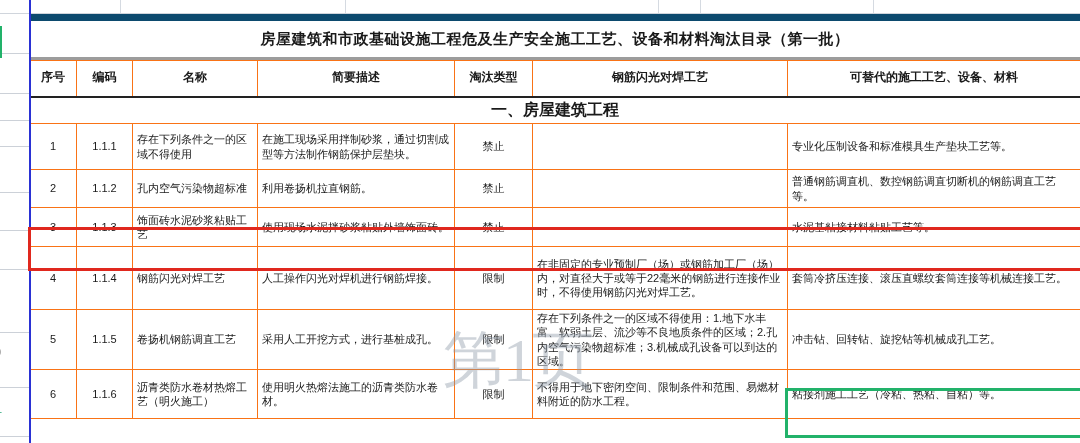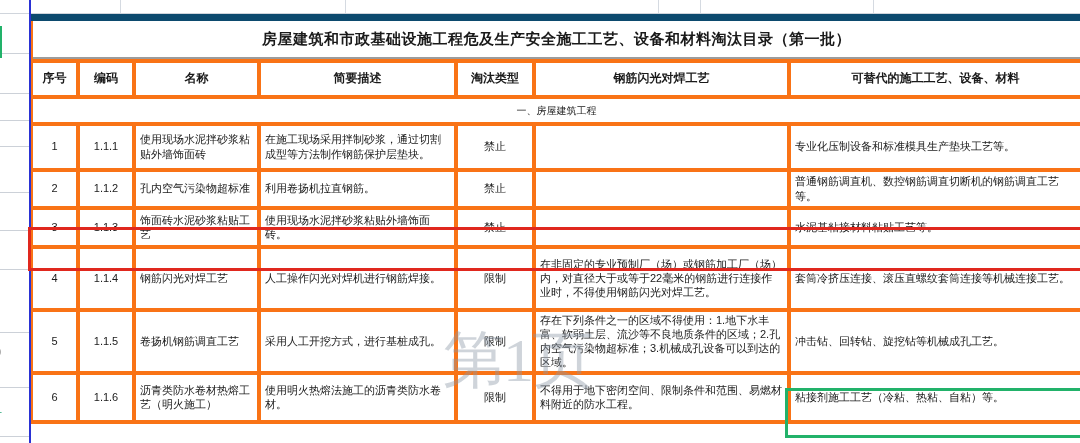--- a/index.html
+++ b/index.html
@@ -6,27 +6,27 @@
   body{
     width:1080px;height:443px;position:relative;overflow:hidden;background:#ffffff;
     font-family:"Liberation Sans","DejaVu Sans",sans-serif;color:#1a1a1a;
   }
   
   .vgrid{position:absolute;top:0;width:1px;height:13px;background:#d5dae1;}
   .hgrid{position:absolute;left:0;width:1080px;height:1px;background:#d0d5dc;}
   .lh{position:absolute;left:0;width:29px;height:1px;background:#ccd1d8;}
   
   table{position:absolute;left:29px;top:14px;width:1052px;border-collapse:collapse;table-layout:fixed;background:#fff;}
-  td{border:4px solid #f97316;font-size:11px;line-height:1.3;padding:1px 4px;word-break:break-all;vertical-align:middle;}
+  td{border:1px solid #f97316;font-size:11px;line-height:1.3;padding:1px 4px;word-break:break-all;vertical-align:middle;}
   .tr-title{height:39px}.tr-div{height:4px}.tr-head{height:36px}.tr-s1{height:27px}.tr-s2{height:26px}
   .tr-r1{height:46px}.tr-r2{height:38px}.tr-r3{height:39px}.tr-r4{height:63px}.tr-r5{height:55px}.tr-r6{height:49px}
   .title-cell{font-size:15px;font-weight:bold;text-align:center;border-top:7px solid #0c4a6e;border-bottom:none;letter-spacing:.5px;}
   .divider-cell{background:#9c9c9c;padding:0;border-top:none;border-bottom:none;}
   .tr-head td{font-weight:bold;font-size:12px;text-align:center;border-bottom:2px solid #222;}
-  .section-cell{font-weight:normal;font-size:10px;text-align:center;}
+  .section-cell{font-weight:bold;font-size:16px;text-align:center;}
   .c-center{text-align:center;}
   
   .pagebreak-line{position:absolute;left:29px;top:0;width:2px;height:443px;background:#2a32d4;z-index:4;}
   .red-box{position:absolute;left:28px;top:227px;width:1058px;height:44px;border:3px solid #e0281e;box-sizing:border-box;z-index:7;}
   .green-box{position:absolute;left:785px;top:388px;width:300px;height:50px;border:3px solid #22b26a;box-sizing:border-box;z-index:7;}
   .green-tick{position:absolute;left:0;top:26px;width:2px;height:32px;background:#22b26a;}
   .watermark{position:absolute;left:443px;top:318px;font-size:62px;letter-spacing:-2px;
     color:rgba(140,152,168,0.42);z-index:6;pointer-events:none;font-family:"Liberation Serif","DejaVu Serif",serif;}
   .edge-frag{position:absolute;font-size:11px;z-index:2;}
   .edge-frag.f0{left:-5px;top:346px;color:#8a8a8a;}
@@ -83,21 +83,21 @@
     <td>钢筋闪光对焊工艺</td>
     <td>可替代的施工工艺、设备、材料</td>
   </tr>
   <tr class="tr-s1">
     <td colspan="7" class="section-cell">一、房屋建筑工程</td>
   </tr>
 
   <tr class="tr-r1">
     <td class="c-center">1</td>
     <td class="c-center">1.1.1</td>
-    <td>使用现场水泥拌砂浆粘贴外墙饰面砖</td>
+    <td>存在下列条件之一的区域不得使用</td>
     <td>在施工现场采用拌制砂浆，通过切割成型等方法制作钢筋保护层垫块。</td>
     <td class="c-center">禁止</td>
     <td></td>
     <td>专业化压制设备和标准模具生产垫块工艺等。</td>
   </tr>
   <tr class="tr-r2">
     <td class="c-center">2</td>
     <td class="c-center">1.1.2</td>
     <td>孔内空气污染物超标准</td>
     <td>利用卷扬机拉直钢筋。</td>

